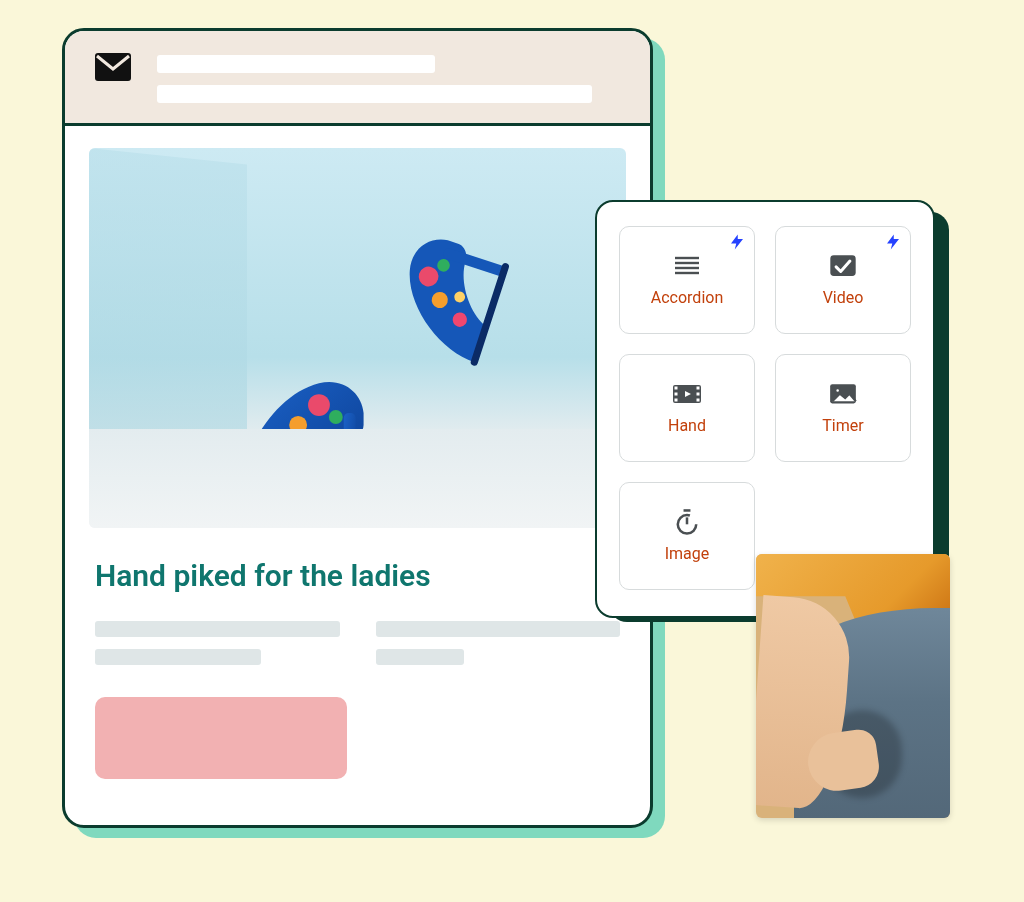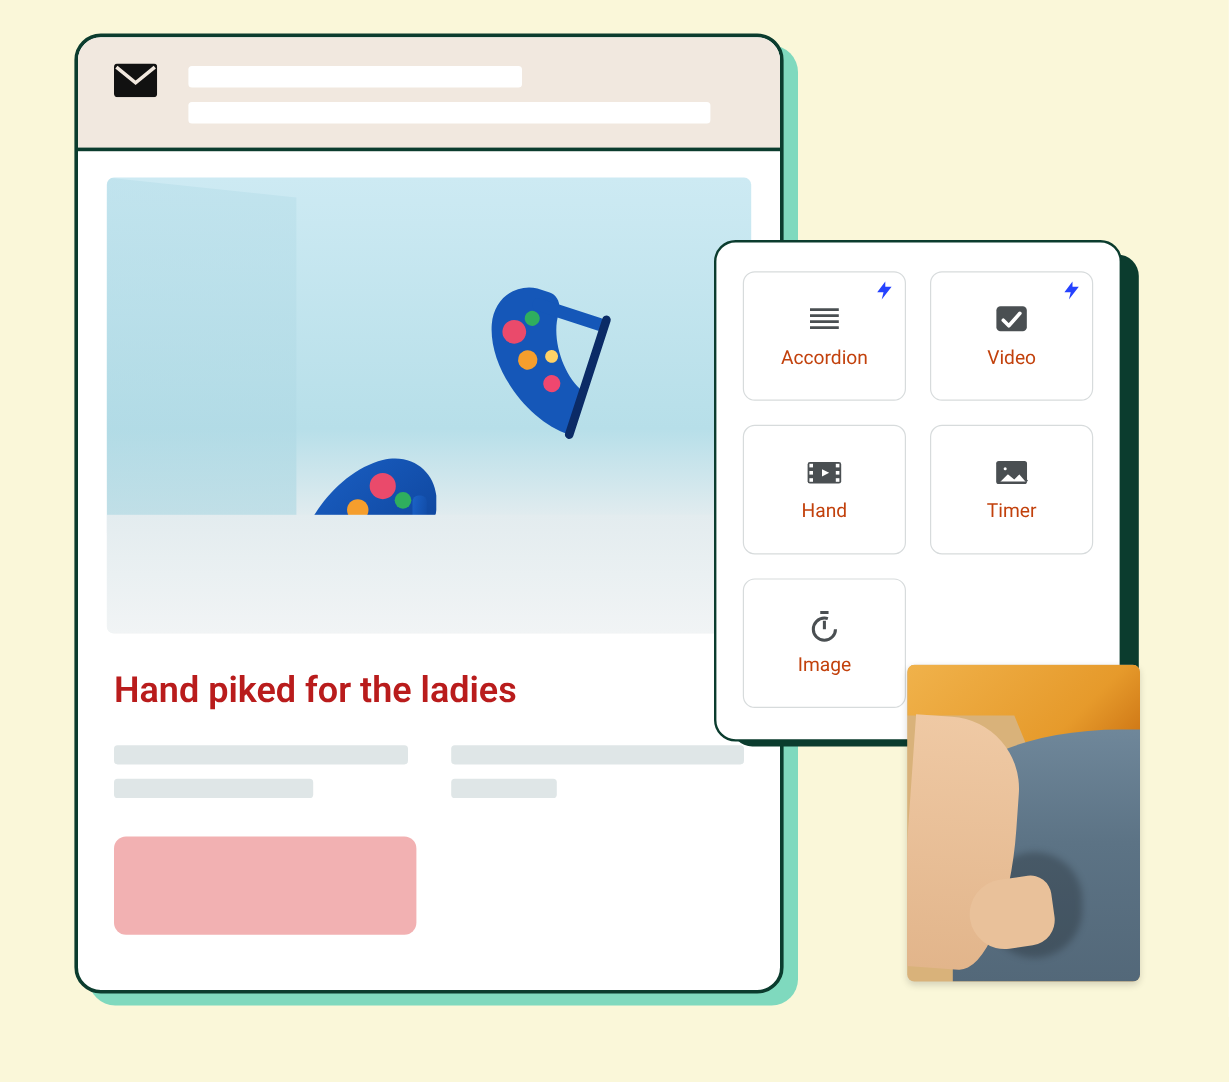--- a/index.html
+++ b/index.html
@@ -72,21 +72,21 @@
     position:absolute;
     width:170px; height:190px;
   }
   .shoe svg { width:100%; height:100%; }
   .shoe-left { left: 140px; bottom: 20px; transform: scale(1.05); }
   .shoe-right { left: 260px; top: 40px; transform: rotate(-72deg) scale(.95); }
 
   .headline {
     font-size: 30px;
     font-weight: 600;
-    color: #b91c1c;
+    color: #0f766e;
     margin: 30px 6px 28px 6px;
   }
 
   .text-cols { display:flex; gap: 36px; padding: 0 6px; }
   .text-cols .col { flex:1; display:flex; flex-direction:column; gap:12px; }
   .grey { background:#dfe6e7; border-radius:3px; }
   .g1 { height:16px; width:100%; }
   .g2 { height:16px; width:68%; }
   .g3 { height:16px; width:100%; }
   .g4 { height:16px; width:36%; }

